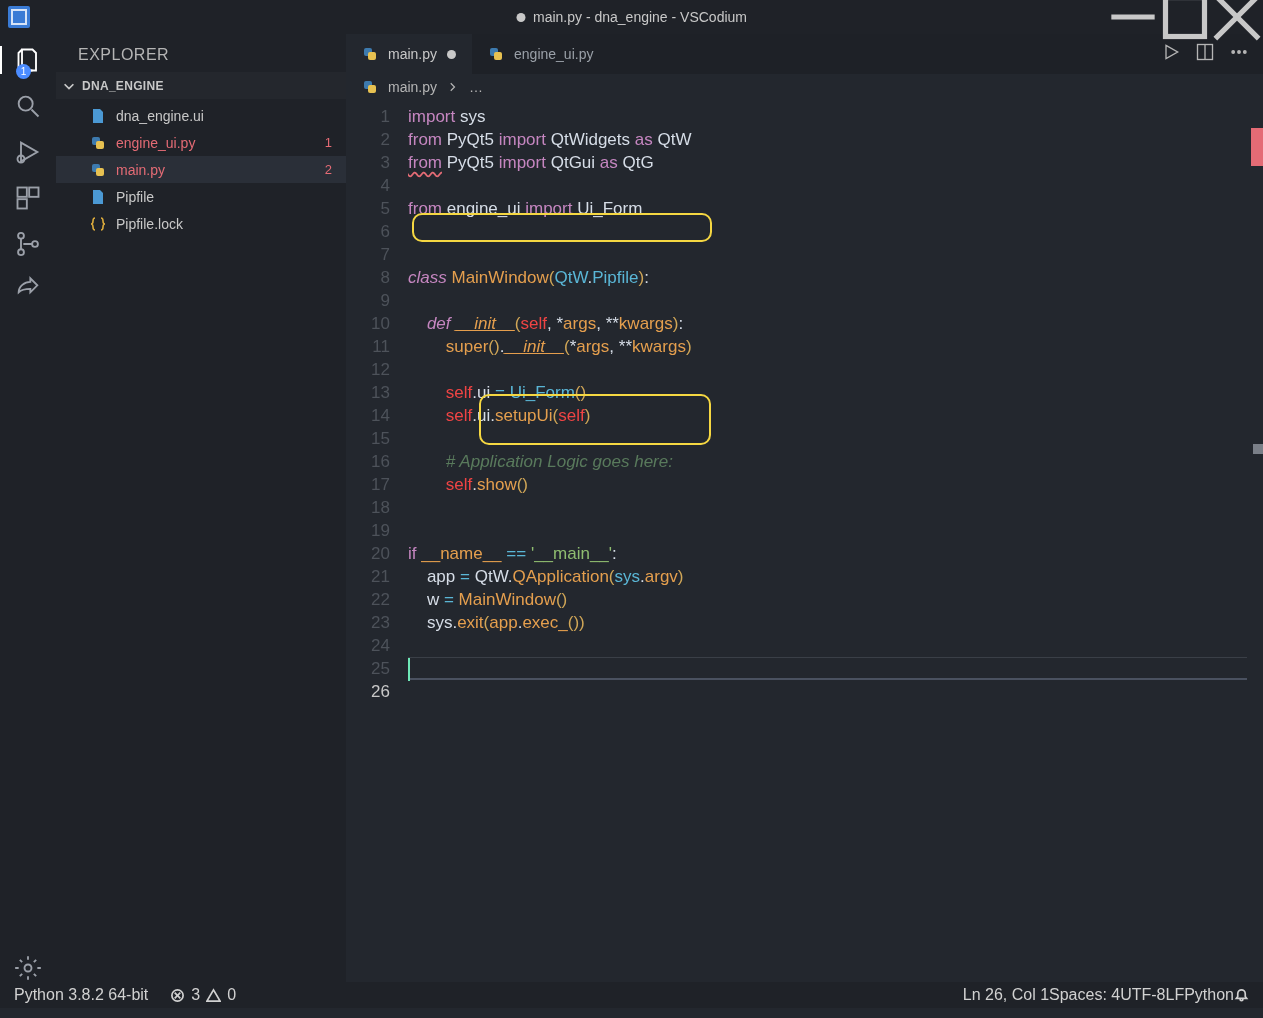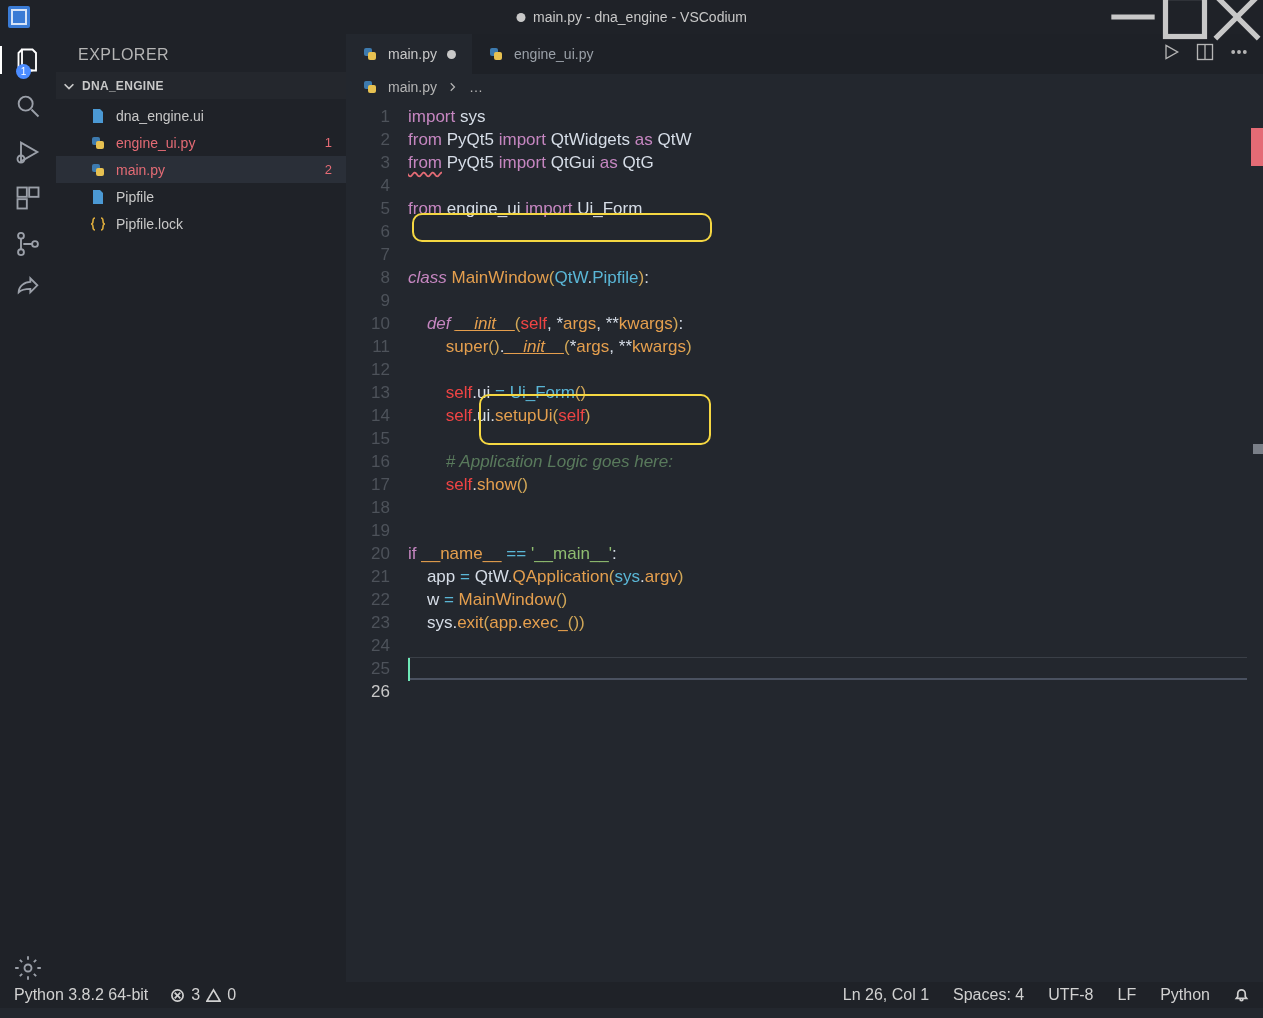--- a/index.html
+++ b/index.html
@@ -53,21 +53,21 @@
 .k-self { color:#ef4444; }
 .id-mod { color:#d6dde7; } .id-type { color:#5ab6d6; }
 .id-prop { color:#e59f4e; }
 .p { color:#d0a657; } .op { color:#5ab6d6; } .cm { color:#597a5c; font-style:italic; }
 .str { color:#8fbd70; } .dunder { color:#e59f4e; font-style:italic; text-decoration:underline; }
 .wavy { text-decoration:wavy underline #e46b75; text-underline-offset:3px; }
 .minimap { position:absolute; right:0; top:0; width:16px; height:100%; background:#23272e; }
 .mm-err { position:absolute; right:0; width:12px; height:38px; background:#e46b75; top:28px; }
 .mm-view { position:absolute; right:0; width:10px; height:10px; top:344px; background:#7a7f88; }
 .statusbar { height:26px; background:#1f2228; display:flex; align-items:center; font-size:16px; color:#d1d1d1; padding:0 14px; gap:22px; }
-.statusbar .sb-right { margin-left:auto; display:flex; gap:24px; align-items:center; }
+.statusbar .sb-right { margin-left:auto; display:flex; align-items:center; }
 .sb-item { display:flex; align-items:center; gap:6px; }
 .sb-item svg { width:15px; height:15px; stroke:#d1d1d1; fill:none; stroke-width:1.8; }
 .pyicon { fill:#3d7aae; }
 .pyicon2 { fill:#e7c151; }
 .fileicon-blue { fill:#4b99d4; }
 .fileicon-y { stroke:#d8a93c; fill:none; stroke-width:1.6; }
 </style>
 </head>
 <body>
 

